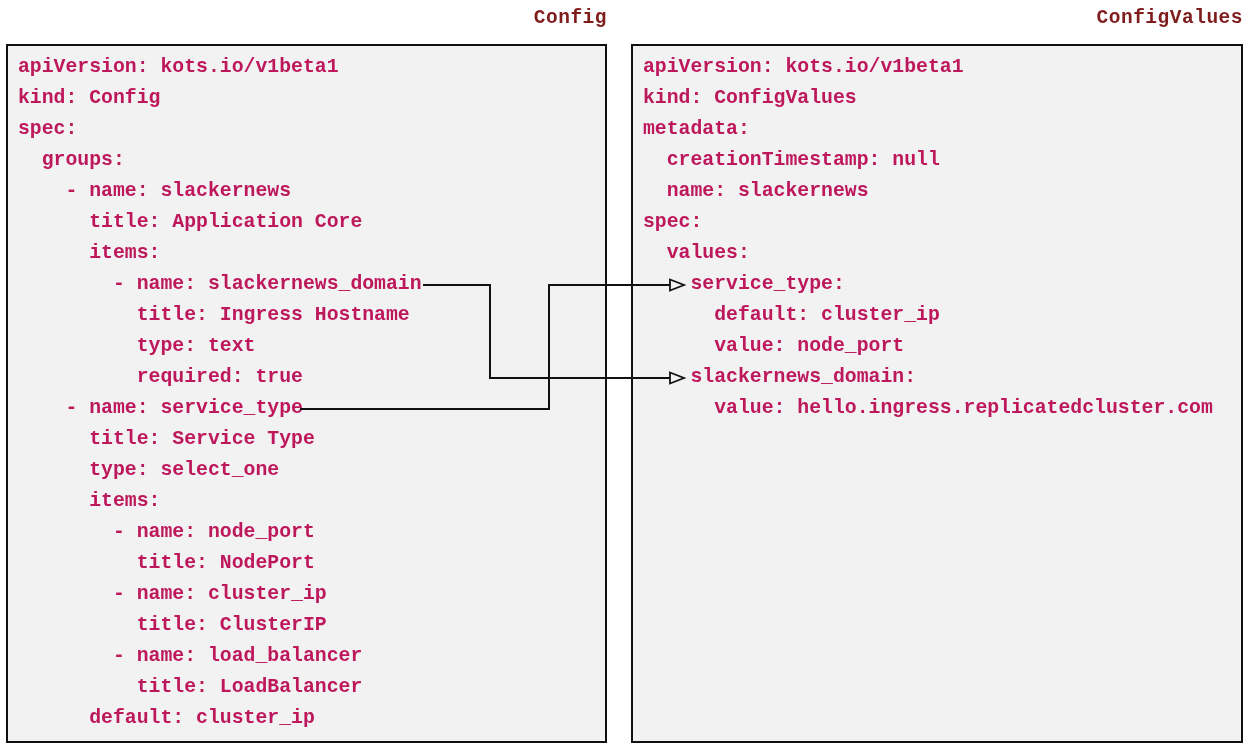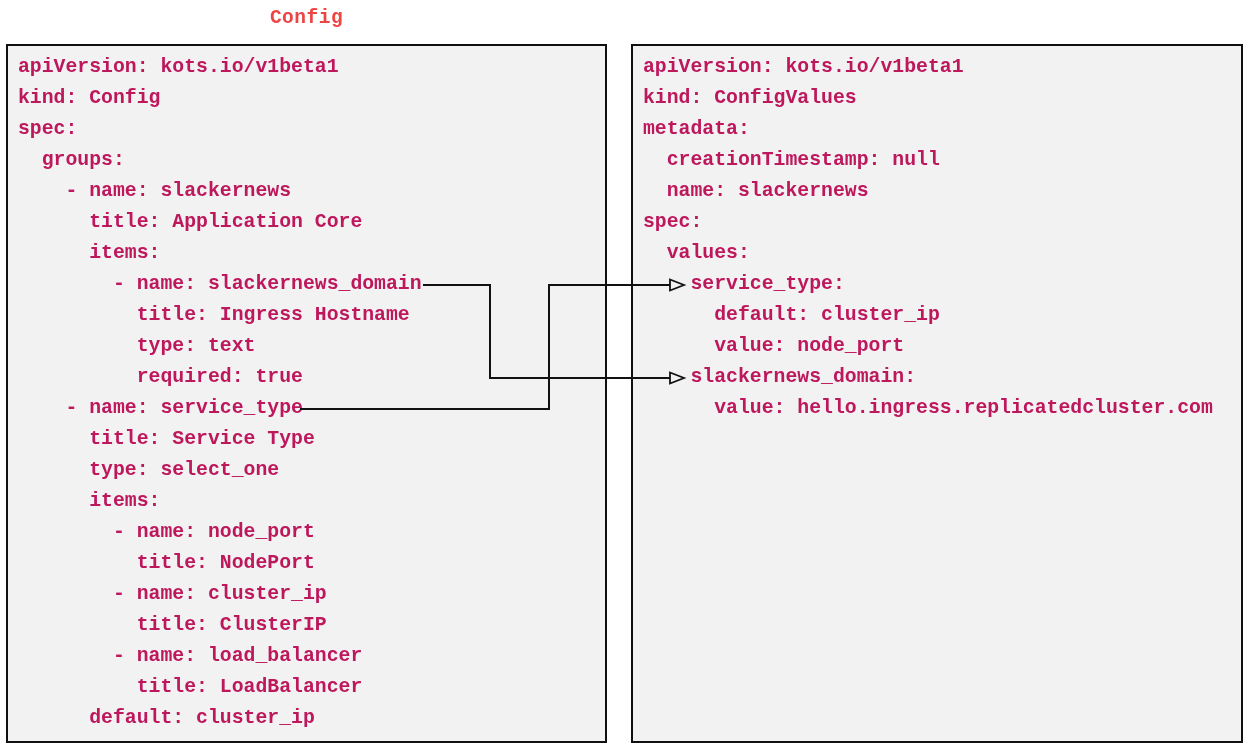--- a/index.html
+++ b/index.html
@@ -16,24 +16,24 @@
     position: relative;
     width: 1258px;
     height: 756px;
     background: #ffffff;
   }
   .panel-title {
     position: absolute;
     top: 5px;
     height: 26px;
     line-height: 26px;
-    text-align: center;
+    text-align: right;
     font-weight: bold;
     font-size: 19.5px;
-    color: #ef4444;
+    color: #7f1d1d;
     letter-spacing: 0.5px;
   }
   #config-title { left: 6px; width: 601px; }
   #configvalues-title { left: 631px; width: 612px; }
   .code-panel {
     position: absolute;
     top: 44px;
     height: 699px;
     background: #f2f2f2;
     border: 2px solid #101010;
@@ -71,20 +71,21 @@
     stroke-linejoin: miter;
   }
 </style>
 </head>
 <body>
 
 <div class="stage">
 
   <div class="panel-title" id="config-title">Config</div>
 
+  <div class="panel-title" id="configvalues-title">ConfigValues</div>
 
   <div class="code-panel" id="config-panel">
     <pre>apiVersion: kots.io/v1beta1
 kind: Config
 spec:
   groups:
     - name: slackernews
       title: Application Core
       items:
         - name: slackernews_domain

